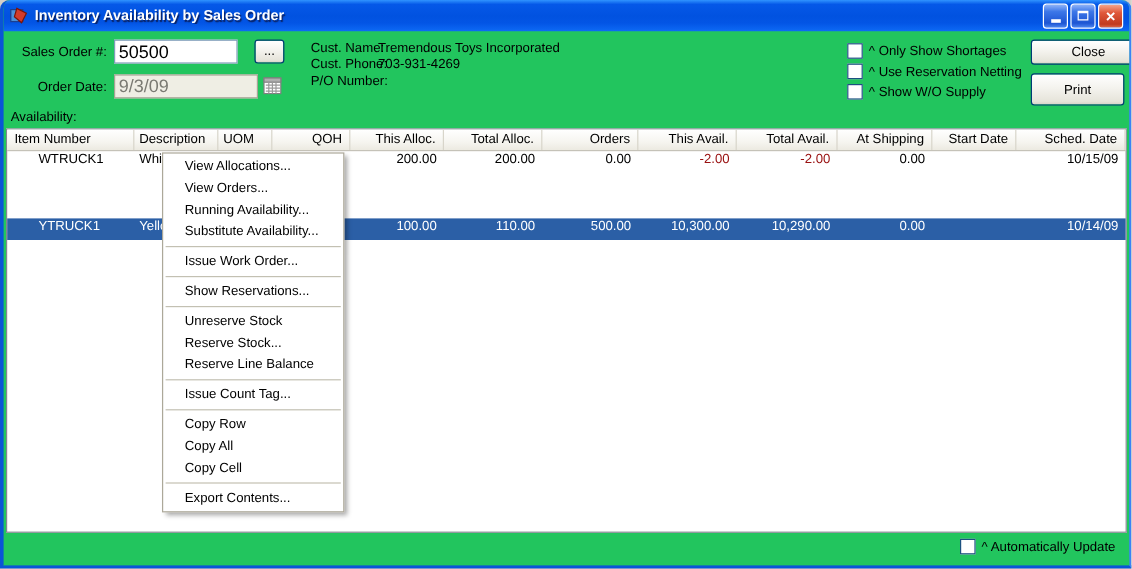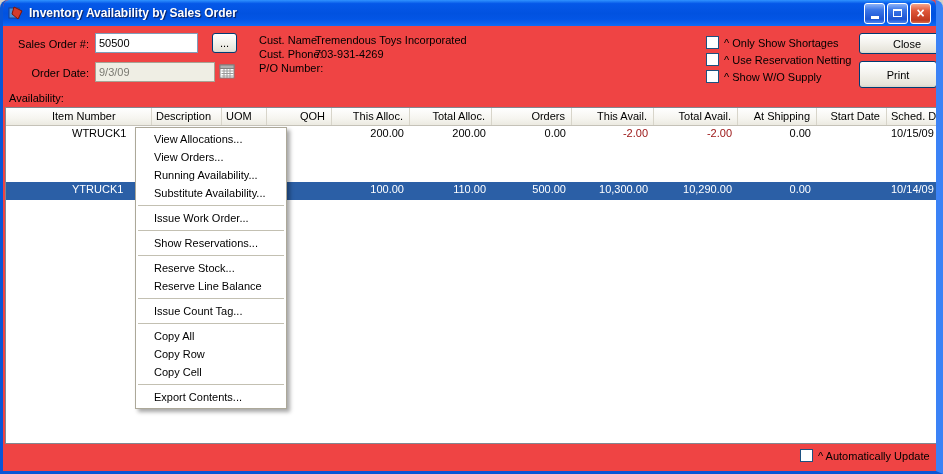--- a/index.html
+++ b/index.html
@@ -1,46 +1,46 @@
 <!DOCTYPE html>
 <html><head>
 <meta charset="utf-8">
 <style>
   html,body{margin:0;padding:0;background:#D4D0C8;}
   *{box-sizing:border-box;}
-  .window{position:relative;width:943px;height:474px;background:#ef4444;
-    border-left:3px solid #0A55D6;border-right:7px solid #3b82f6;border-bottom:3px solid #0A55D6;
+  .window{position:relative;width:943px;height:474px;background:#22c55e;
+    border-left:3px solid #0A55D6;border-right:2px solid #3b82f6;border-bottom:3px solid #0A55D6;
     border-radius:8px 8px 0 0;overflow:hidden;
     font-family:"Liberation Sans","DejaVu Sans",sans-serif;font-size:11px;color:#000;}
   .titlebar{position:relative;height:26px;display:flex;align-items:center;padding:0 5px;
     background:linear-gradient(180deg,#3093FF 0%,#0558E8 14%,#0152E0 52%,#0355E5 74%,#0A63F0 92%,#0E6CF4 100%);
     border-radius:6px 6px 0 0;}
   .title-text{color:#fff;font-weight:bold;font-size:12px;margin-left:5px;text-shadow:1px 1px 1px #0A1E5A;flex:1;
     white-space:nowrap;overflow:hidden;}
   .tb-buttons{display:flex;gap:2px;}
   .tbbtn{width:21px;height:21px;border:1px solid #fff;border-radius:3px;display:flex;align-items:center;justify-content:center;}
   .tbbtn.blue{background:linear-gradient(180deg,#8DB2F8 0%,#3C77E8 30%,#1D55D3 80%,#4C86EF 100%);}
   .tbbtn.red{background:linear-gradient(180deg,#F5A58B 0%,#E0583A 35%,#C13A1F 85%,#D96A4C 100%);}
   .gmin{width:8px;height:3px;background:#fff;margin-top:9px;}
   .gmax{width:9px;height:8px;border:1px solid #fff;border-top:2px solid #fff;}
   .gclose{color:#fff;font-weight:bold;font-size:14px;line-height:1;}
   .content{position:relative;width:937px;height:445px;}
   .lbl{position:absolute;white-space:nowrap;}
   .lbl.r{text-align:right;}
   .txt{position:absolute;height:20px;border:1px solid #7F9DB9;background:#fff;padding:1px 3px;
-    font-family:inherit;font-size:11px;color:#000;}
+    font-family:inherit;font-size:15px;color:#000;}
   .txt.disabled{background:#EFEEE4;border-color:#A7A395;color:#7A7A72;}
   .btn{position:absolute;border:1px solid #003C74;border-radius:3px;
     background:linear-gradient(180deg,#FFFFFF 0%,#F4F3EE 45%,#E6E4DA 90%,#D8D4C8 100%);
     font-family:inherit;font-size:11px;color:#000;padding:0;}
   .cb{position:absolute;width:13px;height:13px;background:#fff;border:1px solid #1C5180;}
   .flaticon{position:absolute;background:transparent;border:none;padding:0;}
   
   .grid{position:absolute;left:2px;top:81px;width:934px;height:337px;background:#fff;border:1px solid #828790;}
-  .cols{display:grid;grid-template-columns:106px 70px 45px 65px 78px 82px 80px 82px 84px 79px 70px minmax(0,1fr);padding-left:40px;}
+  .cols{display:grid;grid-template-columns:106px 70px 45px 65px 78px 82px 80px 82px 84px 79px 70px minmax(0,1fr);}
   .thead{height:18px;background:linear-gradient(180deg,#FFFFFF 0%,#F6F5F0 60%,#ECEAE1 100%);
     border-bottom:1px solid #C5C2B8;}
   .th{line-height:17px;padding:0 4px;border-right:1px solid #D8D5CA;white-space:nowrap;overflow:hidden;}
   .th.first{padding-left:6px;}
   .trow{height:18px;line-height:14px;}
   .td{padding:0 4px;white-space:nowrap;overflow:hidden;}
   .td.first{padding-left:26px;}
   .ar{text-align:right;padding-right:6px;}
   .neg{color:#991111;}
   .trow.selected{background:#2B5FA6;color:#fff;margin-top:38px;}
@@ -163,27 +163,28 @@
     <div class="menu">
       <div class="menu-item">View Allocations...</div>
       <div class="menu-item">View Orders...</div>
       <div class="menu-item">Running Availability...</div>
       <div class="menu-item">Substitute Availability...</div>
       <div class="menu-sep"></div>
       <div class="menu-item">Issue Work Order...</div>
       <div class="menu-sep"></div>
       <div class="menu-item">Show Reservations...</div>
       <div class="menu-sep"></div>
+      <div class="menu-item">Unreserve Stock</div>
       <div class="menu-item">Reserve Stock...</div>
       <div class="menu-item">Reserve Line Balance</div>
       <div class="menu-sep"></div>
       <div class="menu-item">Issue Count Tag...</div>
       <div class="menu-sep"></div>
+      <div class="menu-item">Copy Row</div>
       <div class="menu-item">Copy All</div>
-      <div class="menu-item">Copy Row</div>
       <div class="menu-item">Copy Cell</div>
       <div class="menu-sep"></div>
       <div class="menu-item">Export Contents...</div>
     </div>
 
     <span class="cb" style="left:797px;top:423px;"></span>
     <span class="cb-label" style="left:815px;top:424px;">^ Automatically Update</span>
 
   </div>
 </div>

